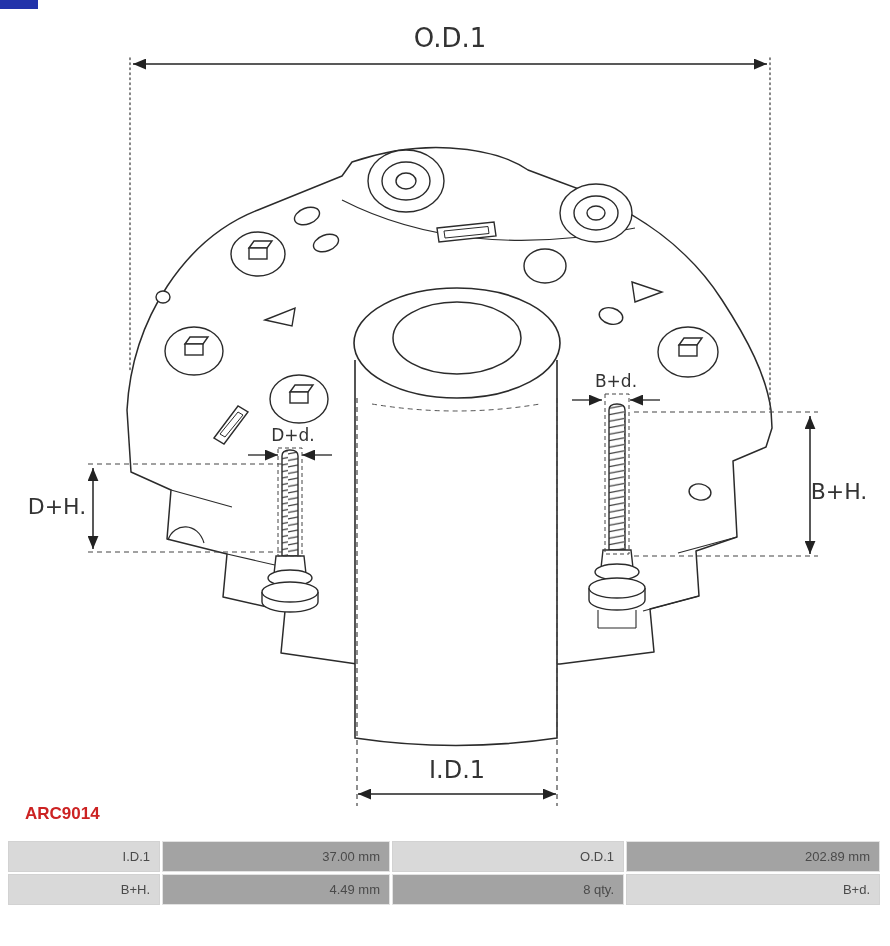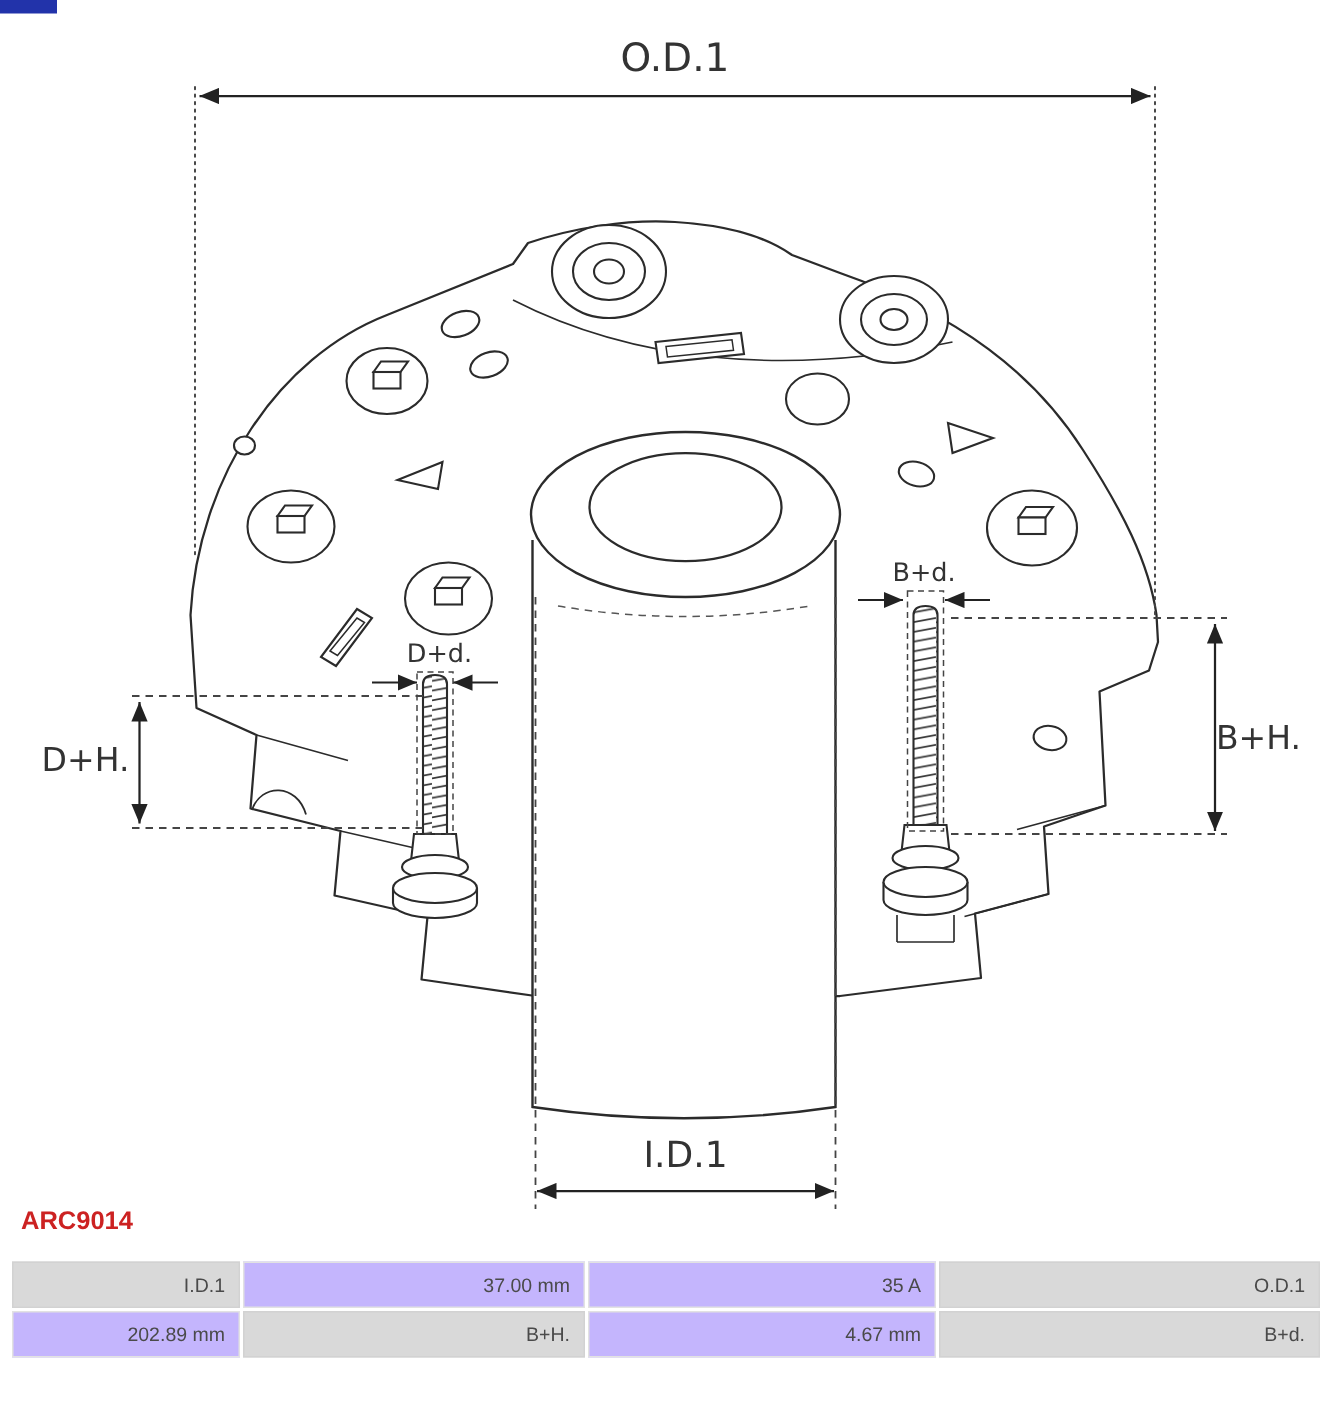--- a/index.html
+++ b/index.html
@@ -1,26 +1,26 @@
 <!DOCTYPE html>
 <html><head>
 <meta charset="utf-8">
 <style>
   html,body{margin:0;padding:0;background:#ffffff;width:890px;height:946px;
     font-family:"Liberation Sans","DejaVu Sans",sans-serif;position:relative;overflow:hidden;}
   .logo-frag{position:absolute;top:0;left:0;width:38px;height:9px;background:#2233aa;}
   .drawing-wrap{position:absolute;top:0;left:0;width:890px;height:812px;}
   svg text{font-family:"DejaVu Sans","Liberation Sans",sans-serif;fill:#333;}
-  .partnum{position:absolute;top:804px;left:14px;font-size:17px;font-weight:bold;color:#cc2222;}
+  .partnum{position:absolute;top:804px;left:25px;font-size:17px;font-weight:bold;color:#cc2222;}
   .spec-table{position:absolute;top:841px;left:8px;width:874px;display:grid;
     grid-template-columns:152px 228px 232px 254px;grid-auto-rows:31px;gap:2px;font-size:13px;color:#4a4a4a;}
   .spec-table .cell{box-sizing:border-box;display:flex;align-items:center;justify-content:flex-end;
     padding:0 9px;white-space:nowrap;}
   .spec-table .lbl{background:#d9d9d9;border:1px solid #d2d2d2;}
-  .spec-table .val{background:#c4b5fd;border:1px solid #e2e2e2;}
+  .spec-table .val{background:#a3a3a3;border:1px solid #e2e2e2;}
 </style>
 </head>
 <body>
 
 <div class="logo-frag"></div>
 
 <div class="drawing-wrap">
 <svg width="890" height="812" viewBox="0 0 890 812">
   <defs>
     <marker id="arr" viewBox="0 0 12 10" refX="12" refY="5" markerWidth="13" markerHeight="11" markerUnits="userSpaceOnUse" orient="auto-start-reverse">
@@ -174,21 +174,21 @@
     <text x="616" y="387" text-anchor="middle" font-size="17">B+d.</text>
   </g>
 </svg>
 </div>
 
 <div class="partnum">ARC9014</div>
 
 <div class="spec-table">
   <div class="cell lbl">I.D.1</div>
   <div class="cell val">37.00 mm</div>
-  <div class="cell val">35 A</div>
 
   <div class="cell lbl">O.D.1</div>
   <div class="cell val">202.89 mm</div>
   <div class="cell lbl">B+H.</div>
-  <div class="cell val">4.67 mm</div>
+  <div class="cell val">4.49 mm</div>
 
+  <div class="cell val">8 qty.</div>
   <div class="cell lbl">B+d.</div>
 </div>
 
 </body></html>

